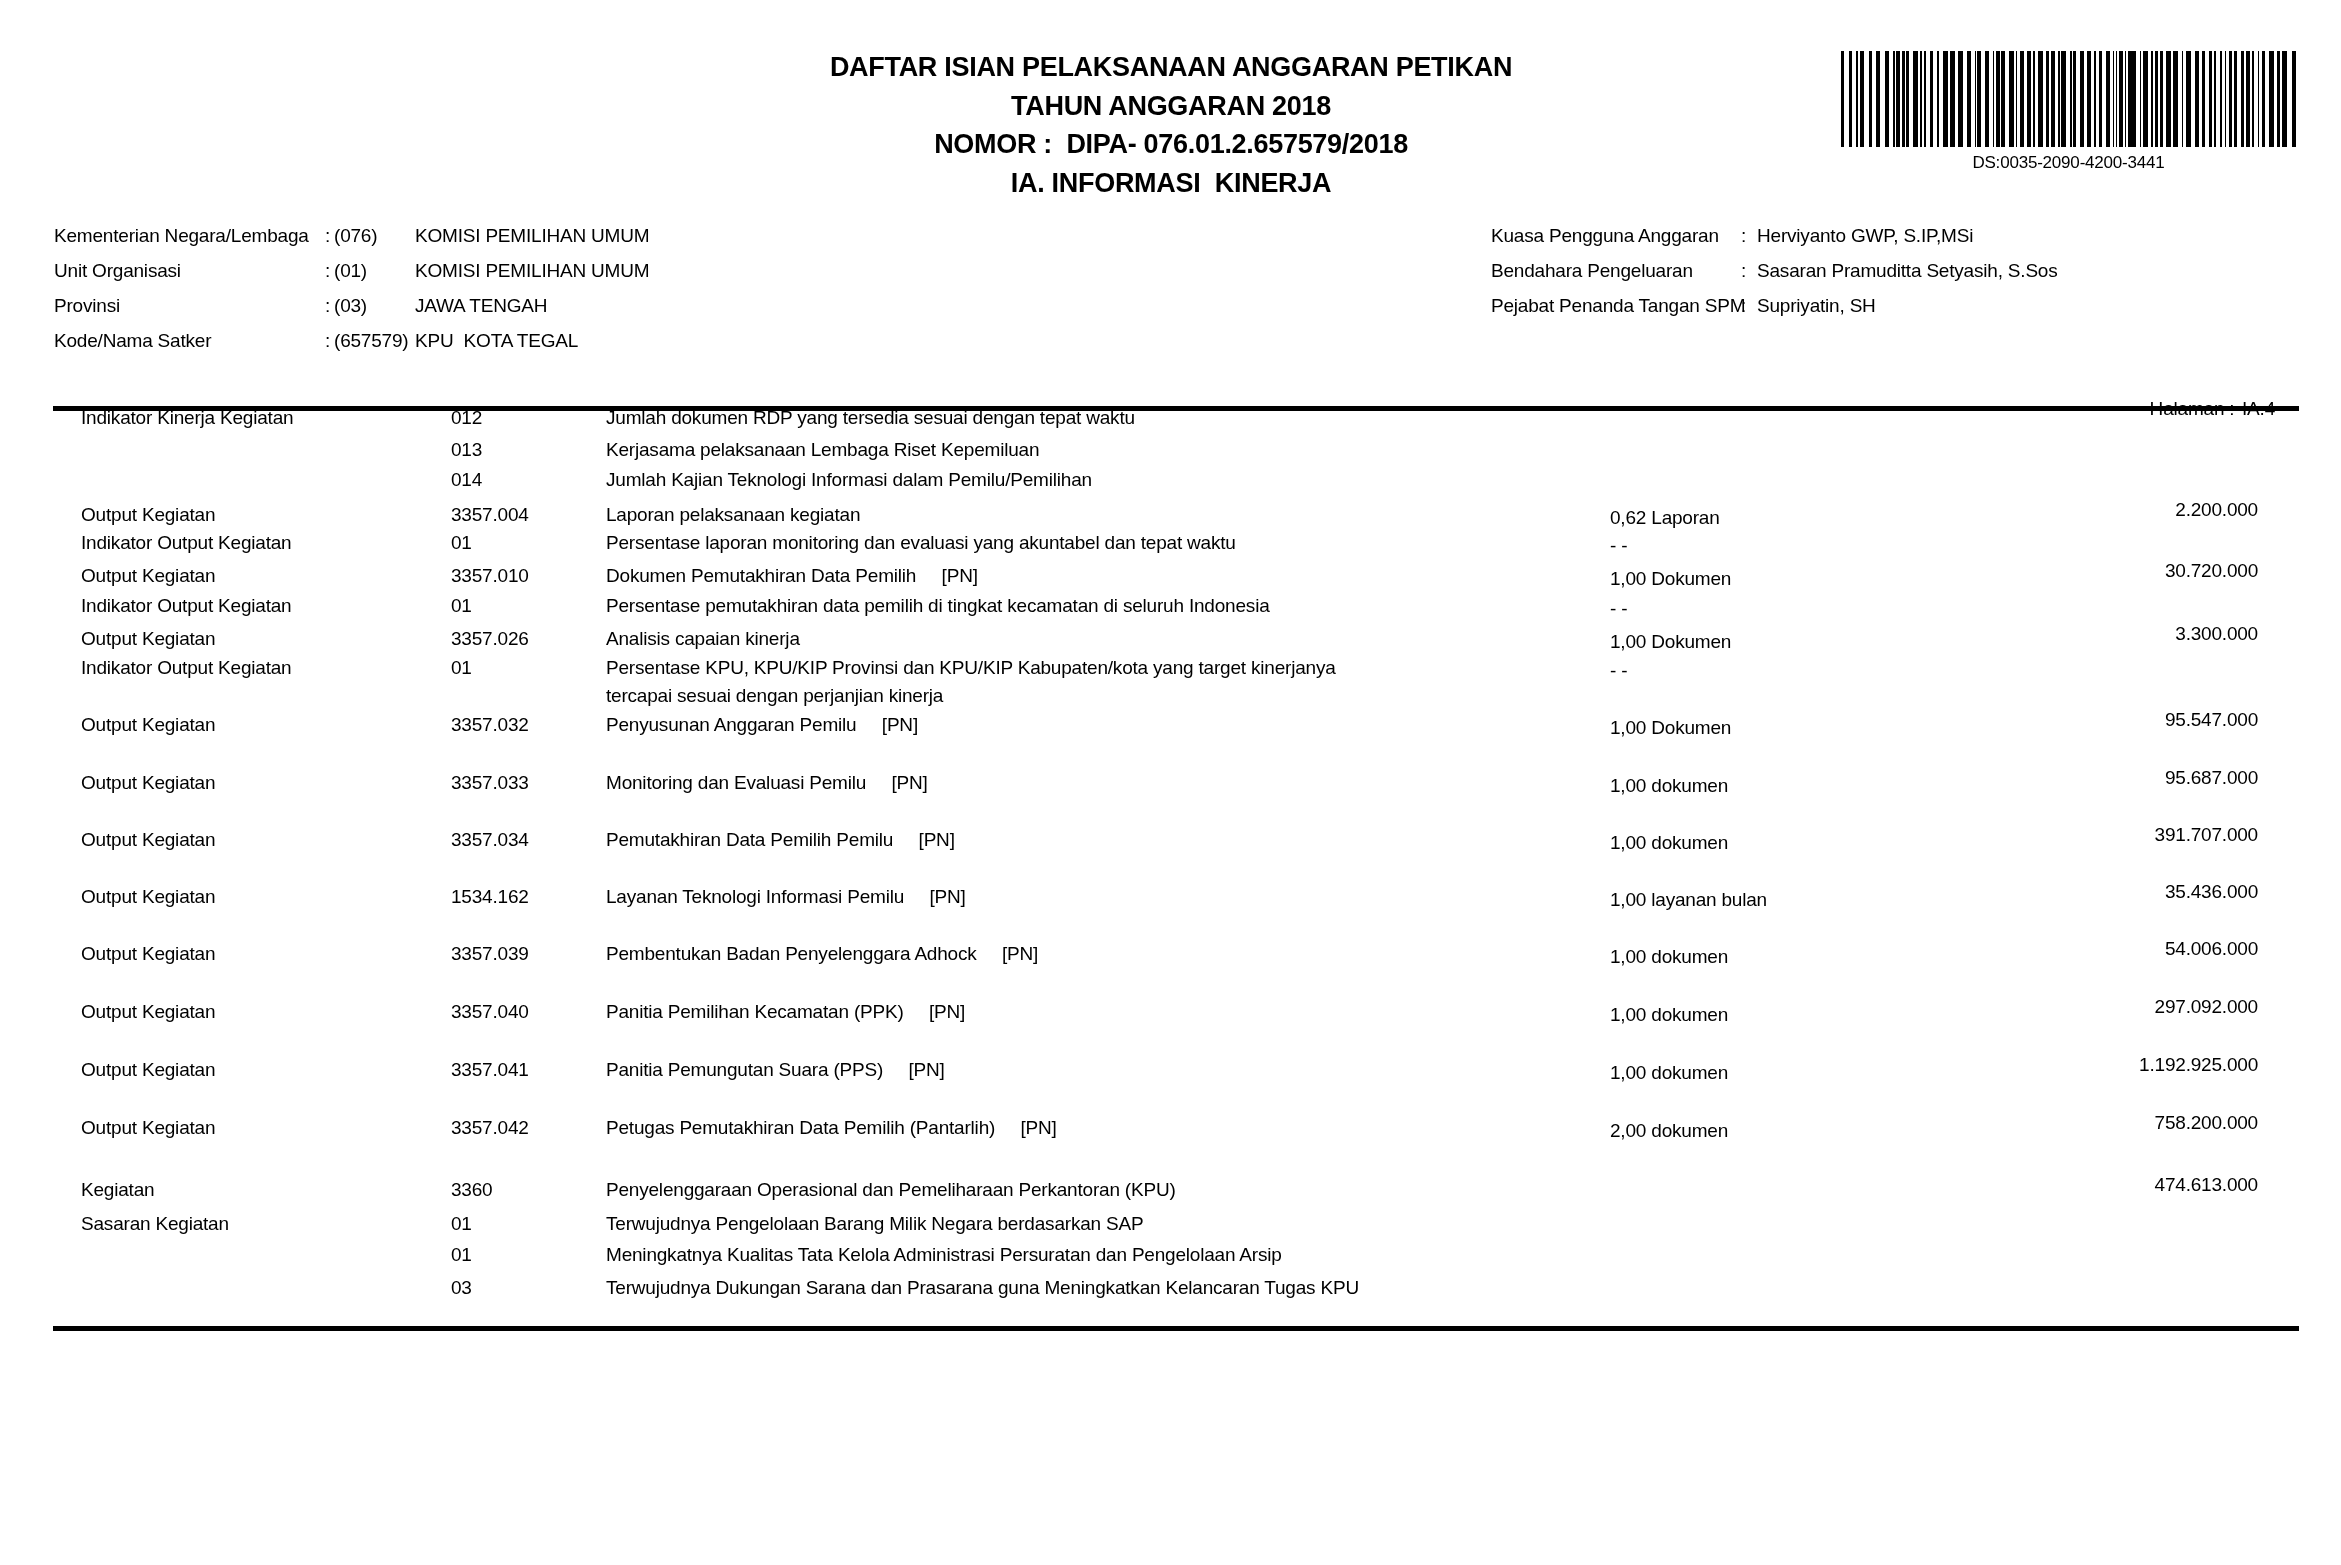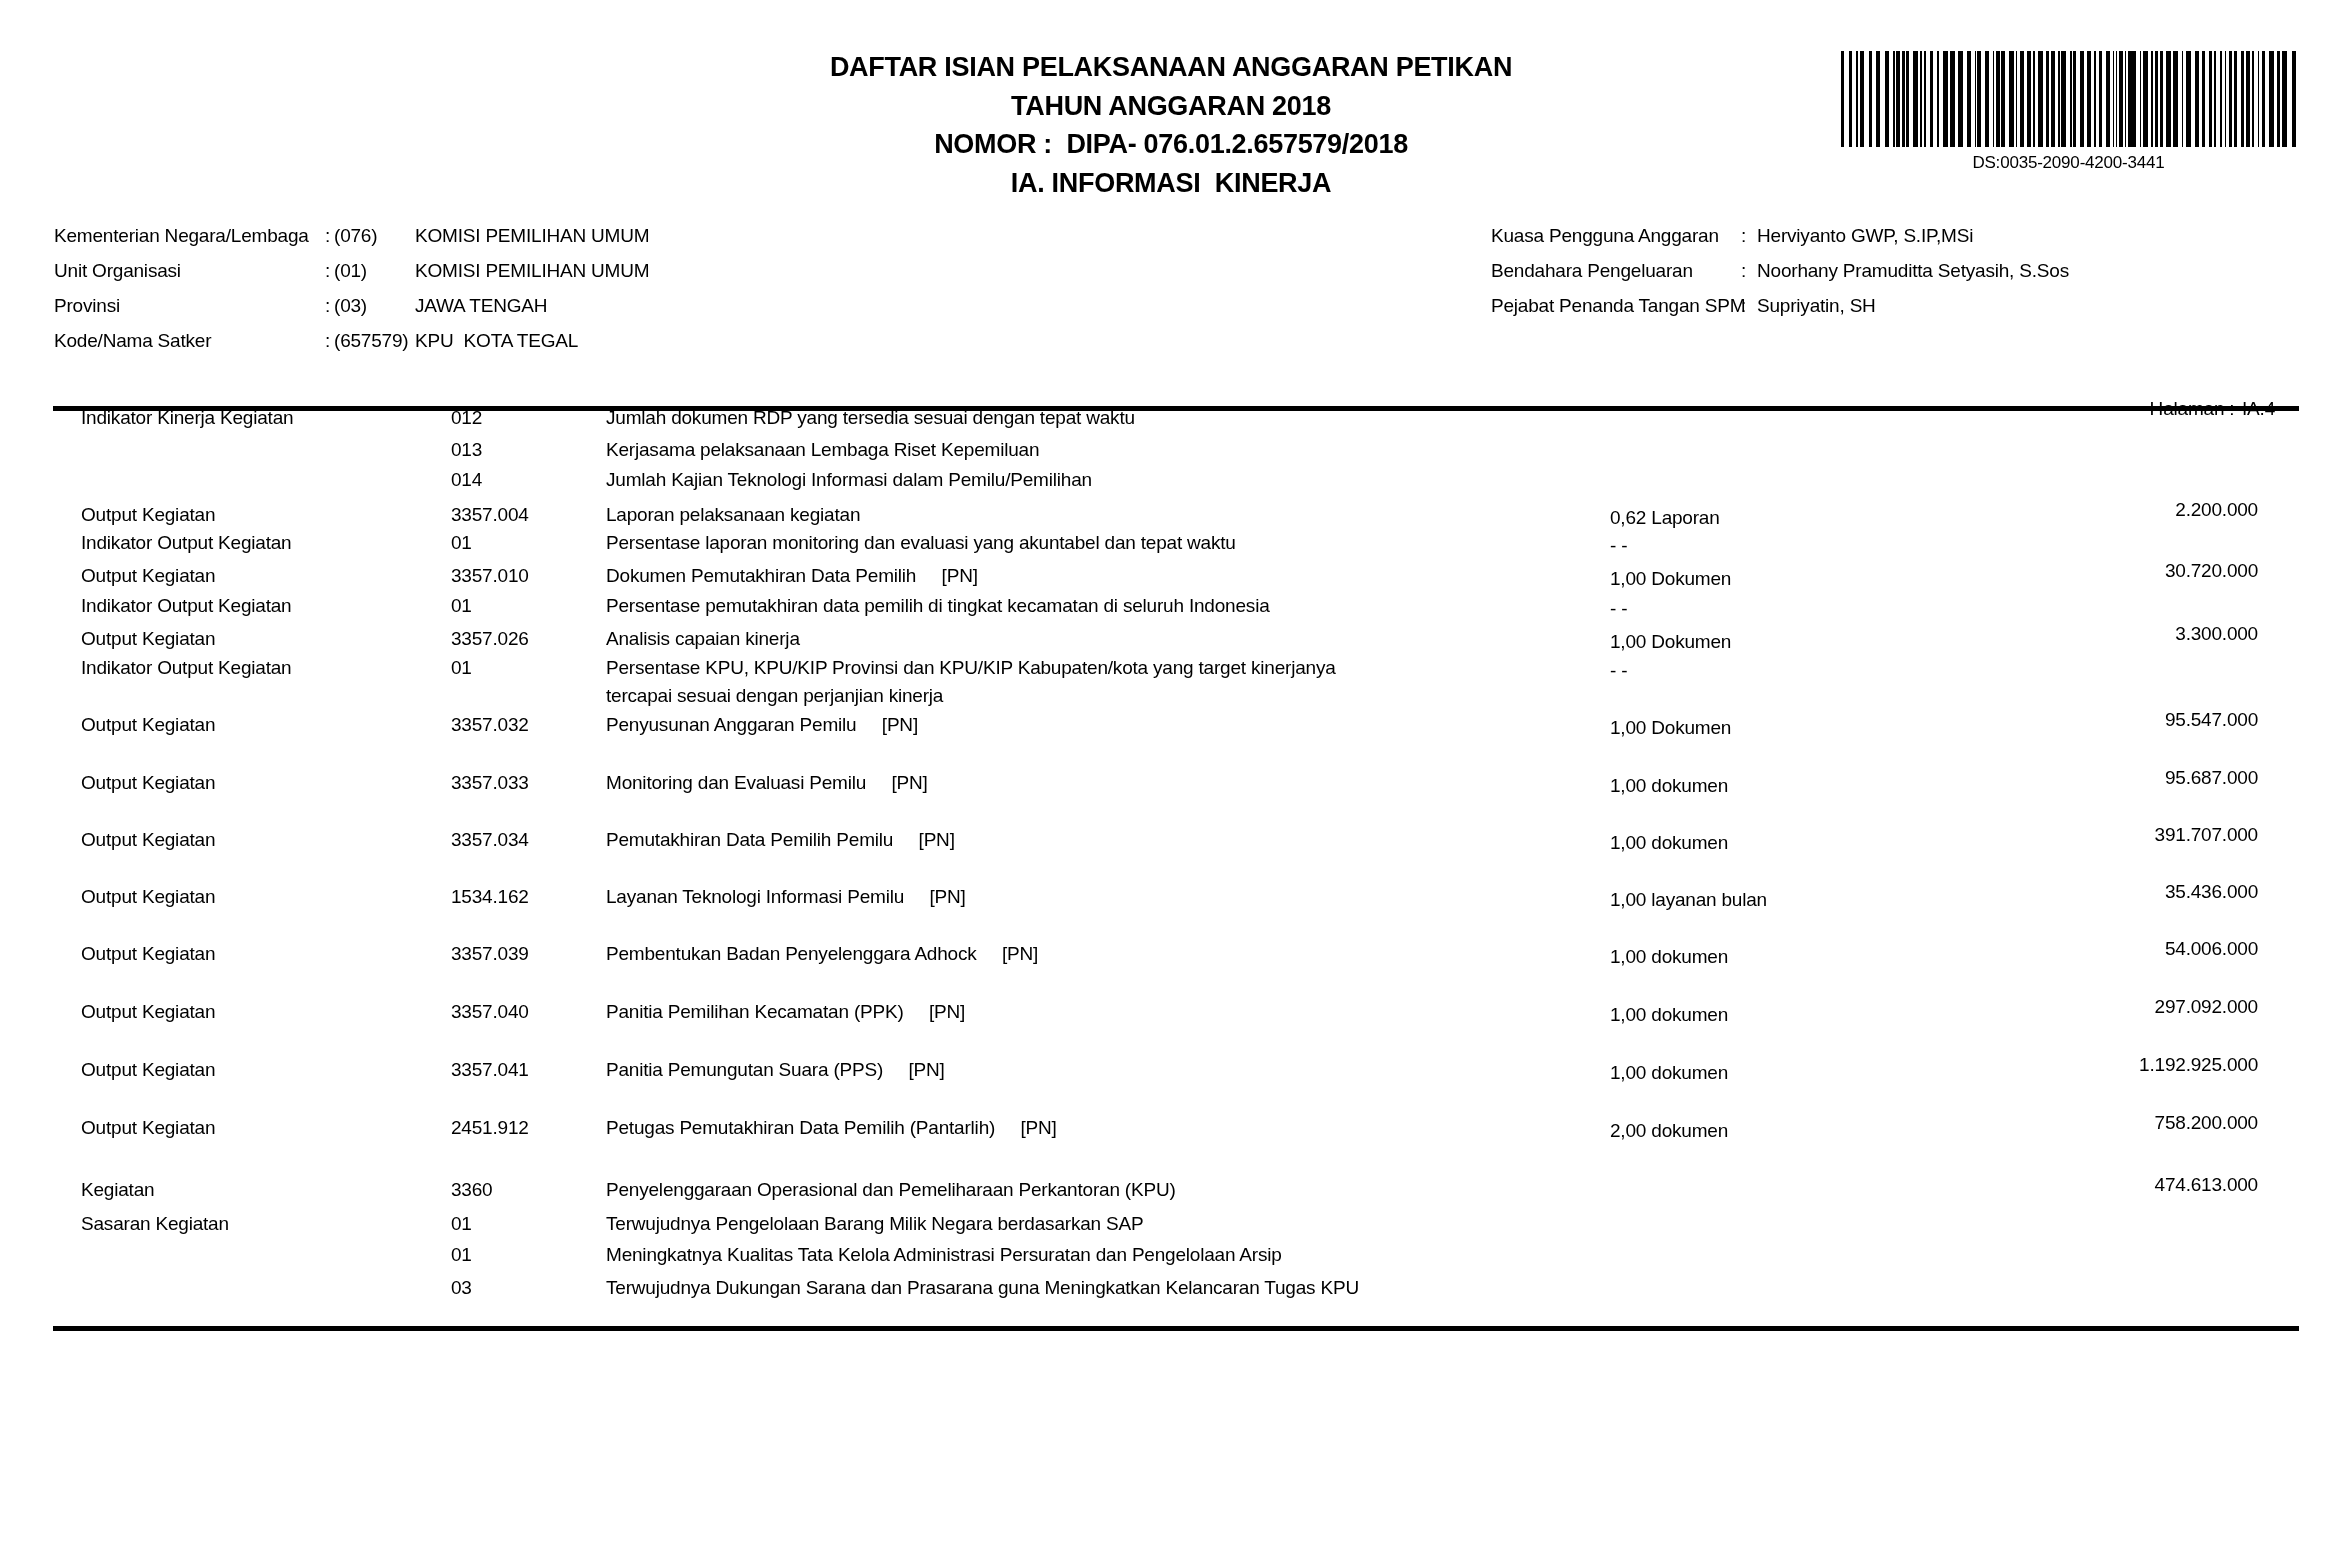--- a/index.html
+++ b/index.html
@@ -173,21 +173,21 @@
 
     <div class="abs meta-row txt" style="top: 222px;">
       <span class="mr-label">Kuasa Pengguna Anggaran</span>
       <span class="mr-colon">:</span>
       <span class="mr-value">Herviyanto GWP, S.IP,MSi</span>
     </div>
 
     <div class="abs meta-row txt" style="top: 257px;">
       <span class="mr-label">Bendahara Pengeluaran</span>
       <span class="mr-colon">:</span>
-      <span class="mr-value">Noorhany Pramuditta Setyasih, S.Sos</span>
+      <span class="mr-value">Sasaran Pramuditta Setyasih, S.Sos</span>
     </div>
 
     <div class="abs meta-row txt" style="top: 292px;">
       <span class="mr-label">Pejabat Penanda Tangan SPM</span>
       <span class="mr-colon">:</span>
       <span class="mr-value">Supriyatin, SH</span>
     </div>
   </div>
 
 <div class="abs txt halaman">
@@ -323,21 +323,21 @@
     <div class="abs t-row txt" style="top: 1056px;">
       <span class="cell-label">Output Kegiatan</span>
       <span class="cell-code">3357.041</span>
       <span class="cell-desc">Panitia Pemungutan Suara (PPS)     [PN]</span>
       <span class="cell-vol">1,00 dokumen</span>
       <span class="cell-amt">1.192.925.000</span>
     </div>
 
     <div class="abs t-row txt" style="top: 1114px;">
       <span class="cell-label">Output Kegiatan</span>
-      <span class="cell-code">2451.912</span>
+      <span class="cell-code">3357.042</span>
       <span class="cell-desc">Petugas Pemutakhiran Data Pemilih (Pantarlih)     [PN]</span>
       <span class="cell-vol">2,00 dokumen</span>
       <span class="cell-amt">758.200.000</span>
     </div>
 
     <div class="abs t-row txt" style="top: 1176px;">
       <span class="cell-label">Kegiatan</span>
       <span class="cell-code">3360</span>
       <span class="cell-desc">Penyelenggaraan Operasional dan Pemeliharaan Perkantoran (KPU)</span>
       <span class="cell-vol"></span>

